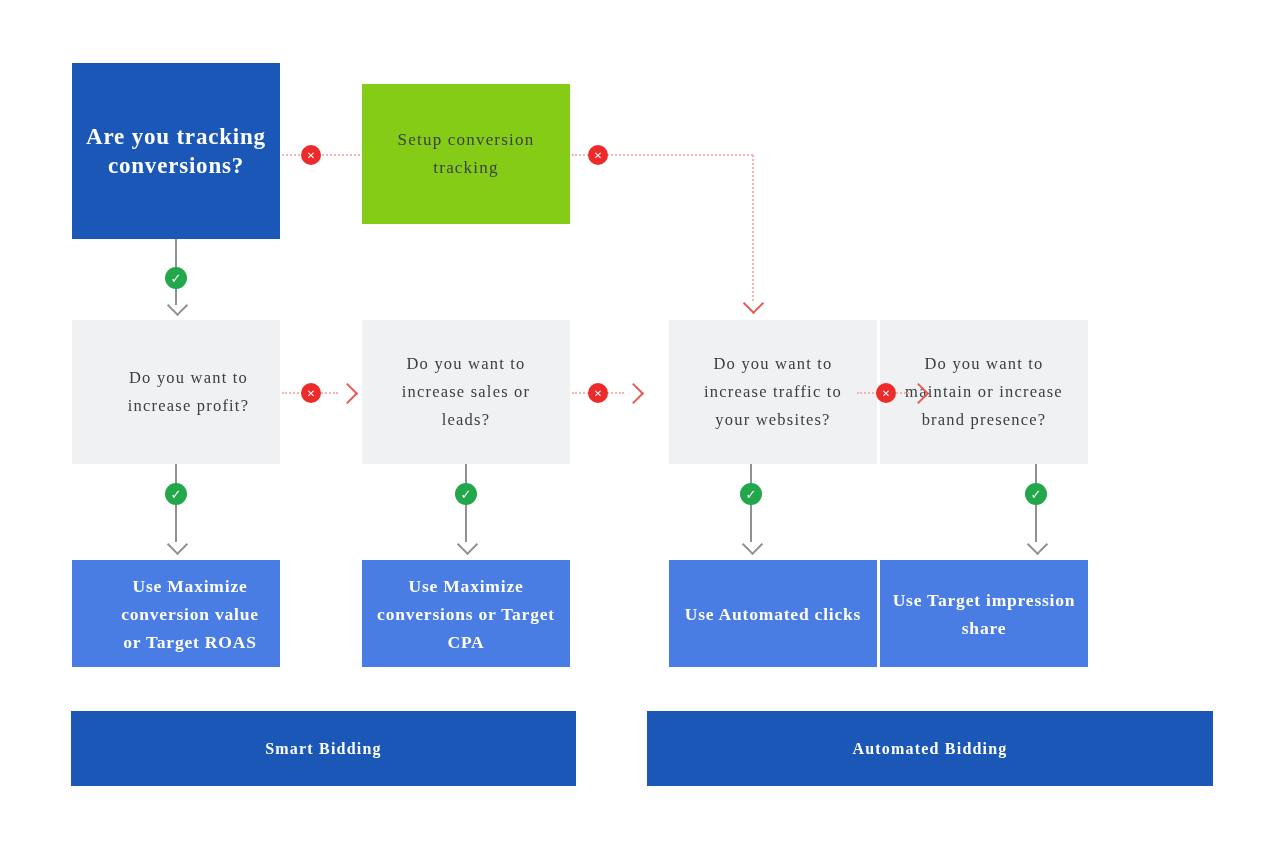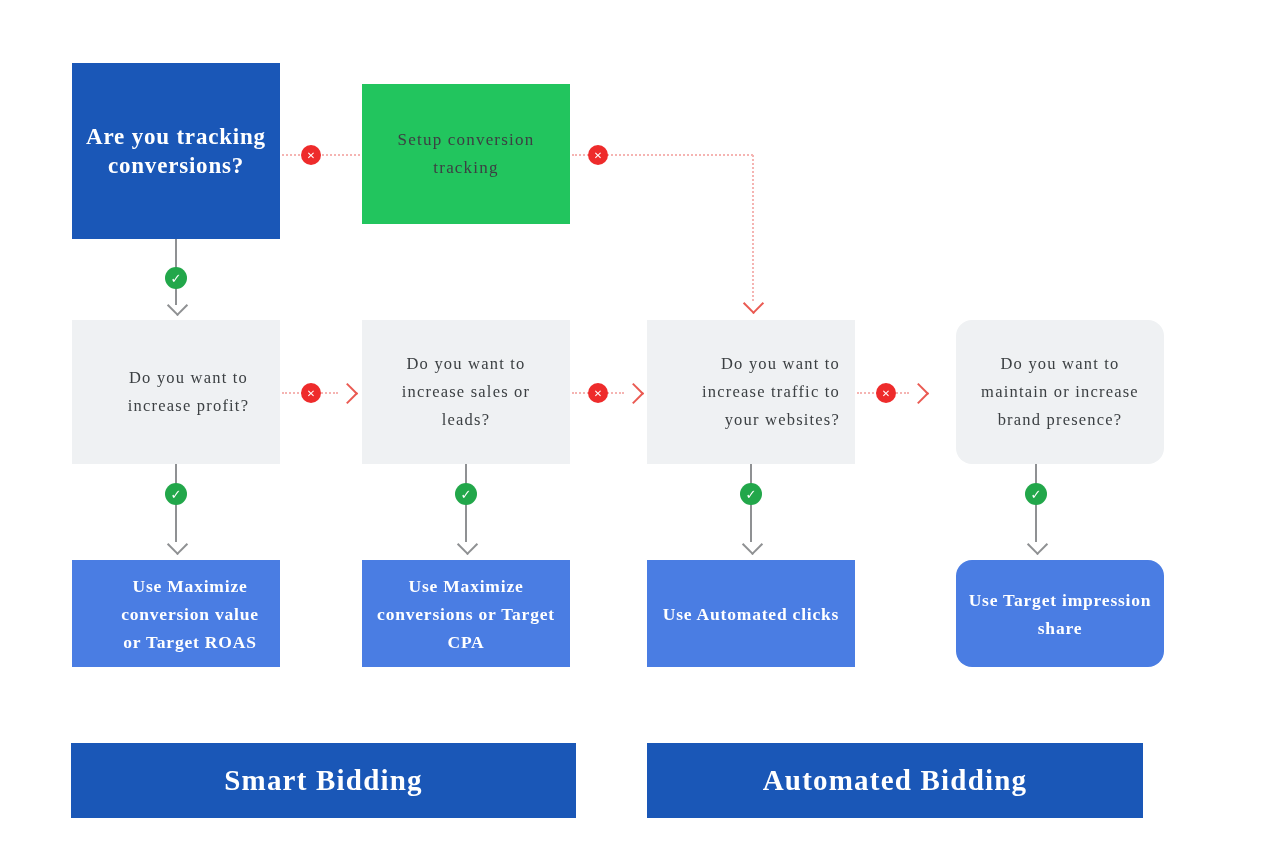--- a/index.html
+++ b/index.html
@@ -10,38 +10,38 @@
   .node{
     position:absolute;display:flex;align-items:center;justify-content:center;
     text-align:center;box-sizing:border-box;
   }
   .root-q{
     left:72px;top:63px;width:208px;height:176px;background:#1a57b7;
     color:#ffffff;font-weight:bold;font-size:23px;line-height:29px;
     letter-spacing:0.8px;padding:0 14px;
   }
   .setup{
-    left:362px;top:84px;width:208px;height:140px;background:#22c55e;
+    left:362px;top:84px;width:208px;height:140px;background:#84cc16;
     color:#3c4043;font-size:17px;line-height:28px;letter-spacing:1.2px;padding:0 28px;
   }
   .qbox{
     top:320px;width:208px;height:144px;background:#eff1f3;color:#3c4043;
     font-size:16.5px;line-height:28px;letter-spacing:1.2px;padding:0 15px;
   }
   .rbox{
     top:560px;width:208px;height:107px;background:#4a7de3;color:#ffffff;
     font-weight:bold;font-size:17.5px;line-height:28px;letter-spacing:0.8px;padding:0 12px;
   }
-  .col1{left:72px;padding-left:40px;}  .col2{left:362px;}  .col3{left:647px;text-align:right;}  .col4{left:956px;border-radius:16px;}
+  .col1{left:72px;padding-left:40px;}  .col2{left:362px;}  .col3{left:669px;}  .col4{left:880px;}
   .banner{
     top:711px;height:75px;background:#1a57b7;color:#ffffff;font-weight:bold;
-    font-size:29px;letter-spacing:1.2px;margin-top:32px;
+    font-size:16px;letter-spacing:1.2px;
   }
   .banner1{left:71px;width:505px;}
-  .banner2{left:647px;width:496px;}
+  .banner2{left:647px;width:566px;}
 
   
   .vline{position:absolute;width:2px;background:#8f9193;}
   .chev-down{
     position:absolute;width:13px;height:13px;
     border-right:2.5px solid #8f9193;border-bottom:2.5px solid #8f9193;
     transform:rotate(45deg);
   }
   .chev-down.red{border-color:#ea5a52;}
   .chev-right{

